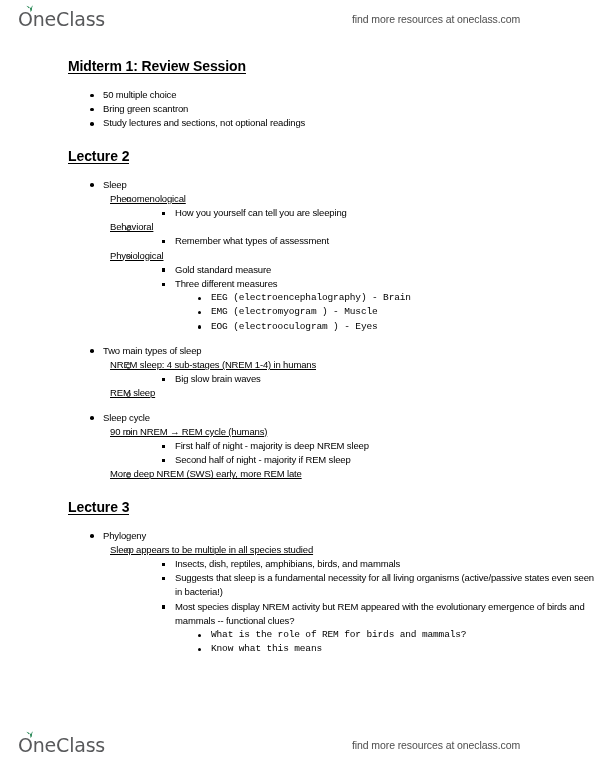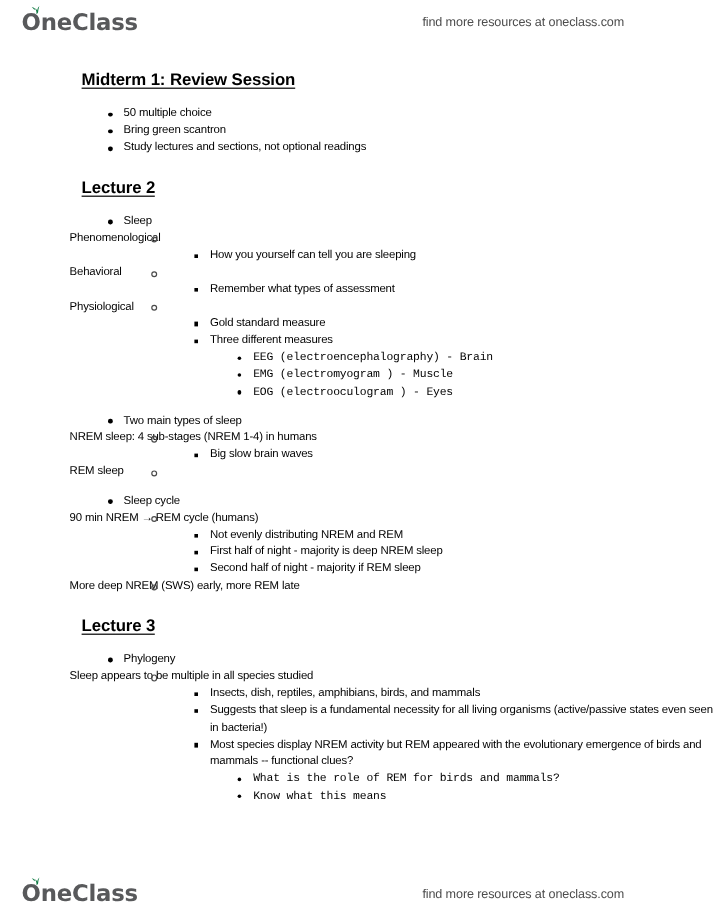--- a/index.html
+++ b/index.html
@@ -38,21 +38,21 @@
   .logo {
     position: absolute;
     left: 18px;
     display: flex;
     align-items: baseline;
     white-space: nowrap;
   }
   .logo-text {
     font-family: "DejaVu Sans", sans-serif;
     font-size: 19px;
-    font-weight: 700;
+    font-weight: 400;
     color: #58595b;
     letter-spacing: -0.2px;
     line-height: 1;
   }
   .logo-leaf {
     position: absolute;
     left: 7.5px;
     top: -5.5px;
     width: 9px;
     height: 8px;
@@ -110,21 +110,21 @@
   
   .lvl1 { padding-left: 103px; }
   .lvl1 > .bullet {
     left: 90px;
     width: 3.6px; height: 3.6px;
     background: #000;
     border-radius: 50%;
   }
 
   
-  .lvl2 { padding-left: 58px; }
+  .lvl2 { padding-left: 110px; text-decoration: underline; }
   .lvl2 > .bullet {
     left: 126px;
     width: 3.2px; height: 3.2px;
     border: 0.9px solid #4a4a4a;
     border-radius: 50%;
     background: transparent;
     top: 5.4px;
   }
 
   
@@ -247,24 +247,20 @@
       <div class="row lvl1">
         <span class="bullet"></span>
         <span class="txt">Sleep cycle</span>
       </div>
       <div class="row lvl2">
         <span class="bullet"></span>
         <span class="txt">90 min NREM → REM cycle (humans)</span>
       </div>
       <div class="row lvl3">
         <span class="bullet"></span>
-        <span class="txt">Not evenly distributing NREM and REM</span>
-      </div>
-      <div class="row lvl3">
-        <span class="bullet"></span>
         <span class="txt">First half of night - majority is deep NREM sleep</span>
       </div>
       <div class="row lvl3">
         <span class="bullet"></span>
         <span class="txt">Second half of night - majority if REM sleep</span>
       </div>
       <div class="row lvl2">
         <span class="bullet"></span>
         <span class="txt">More deep NREM (SWS) early, more REM late</span>
       </div>

